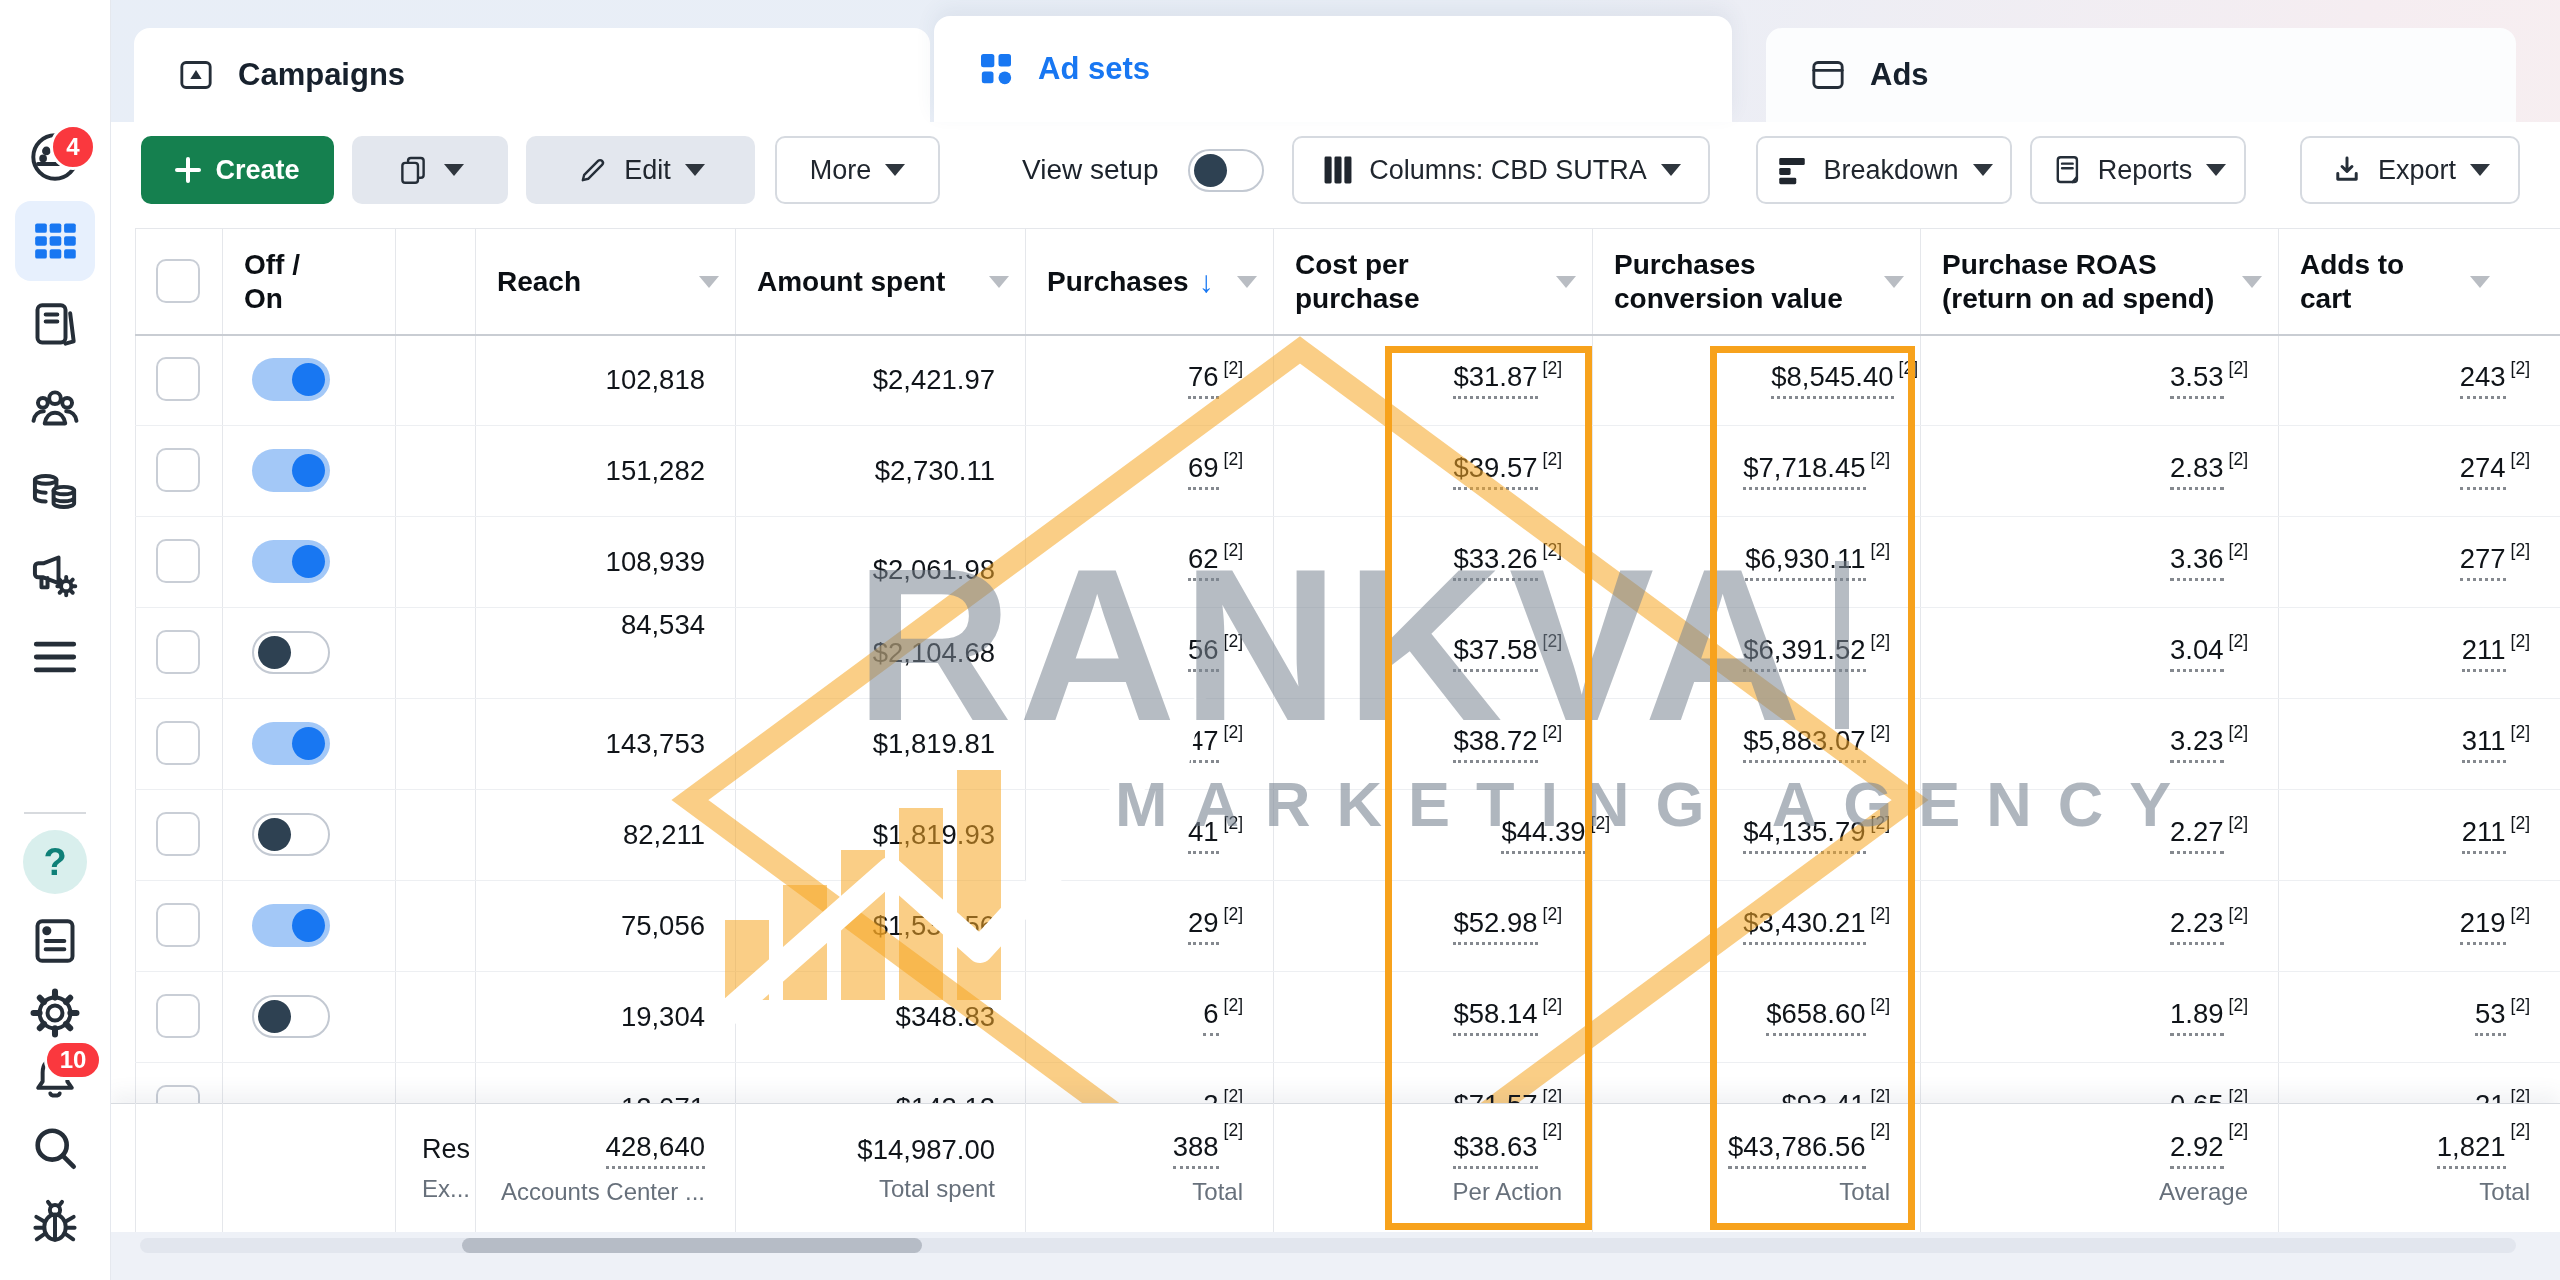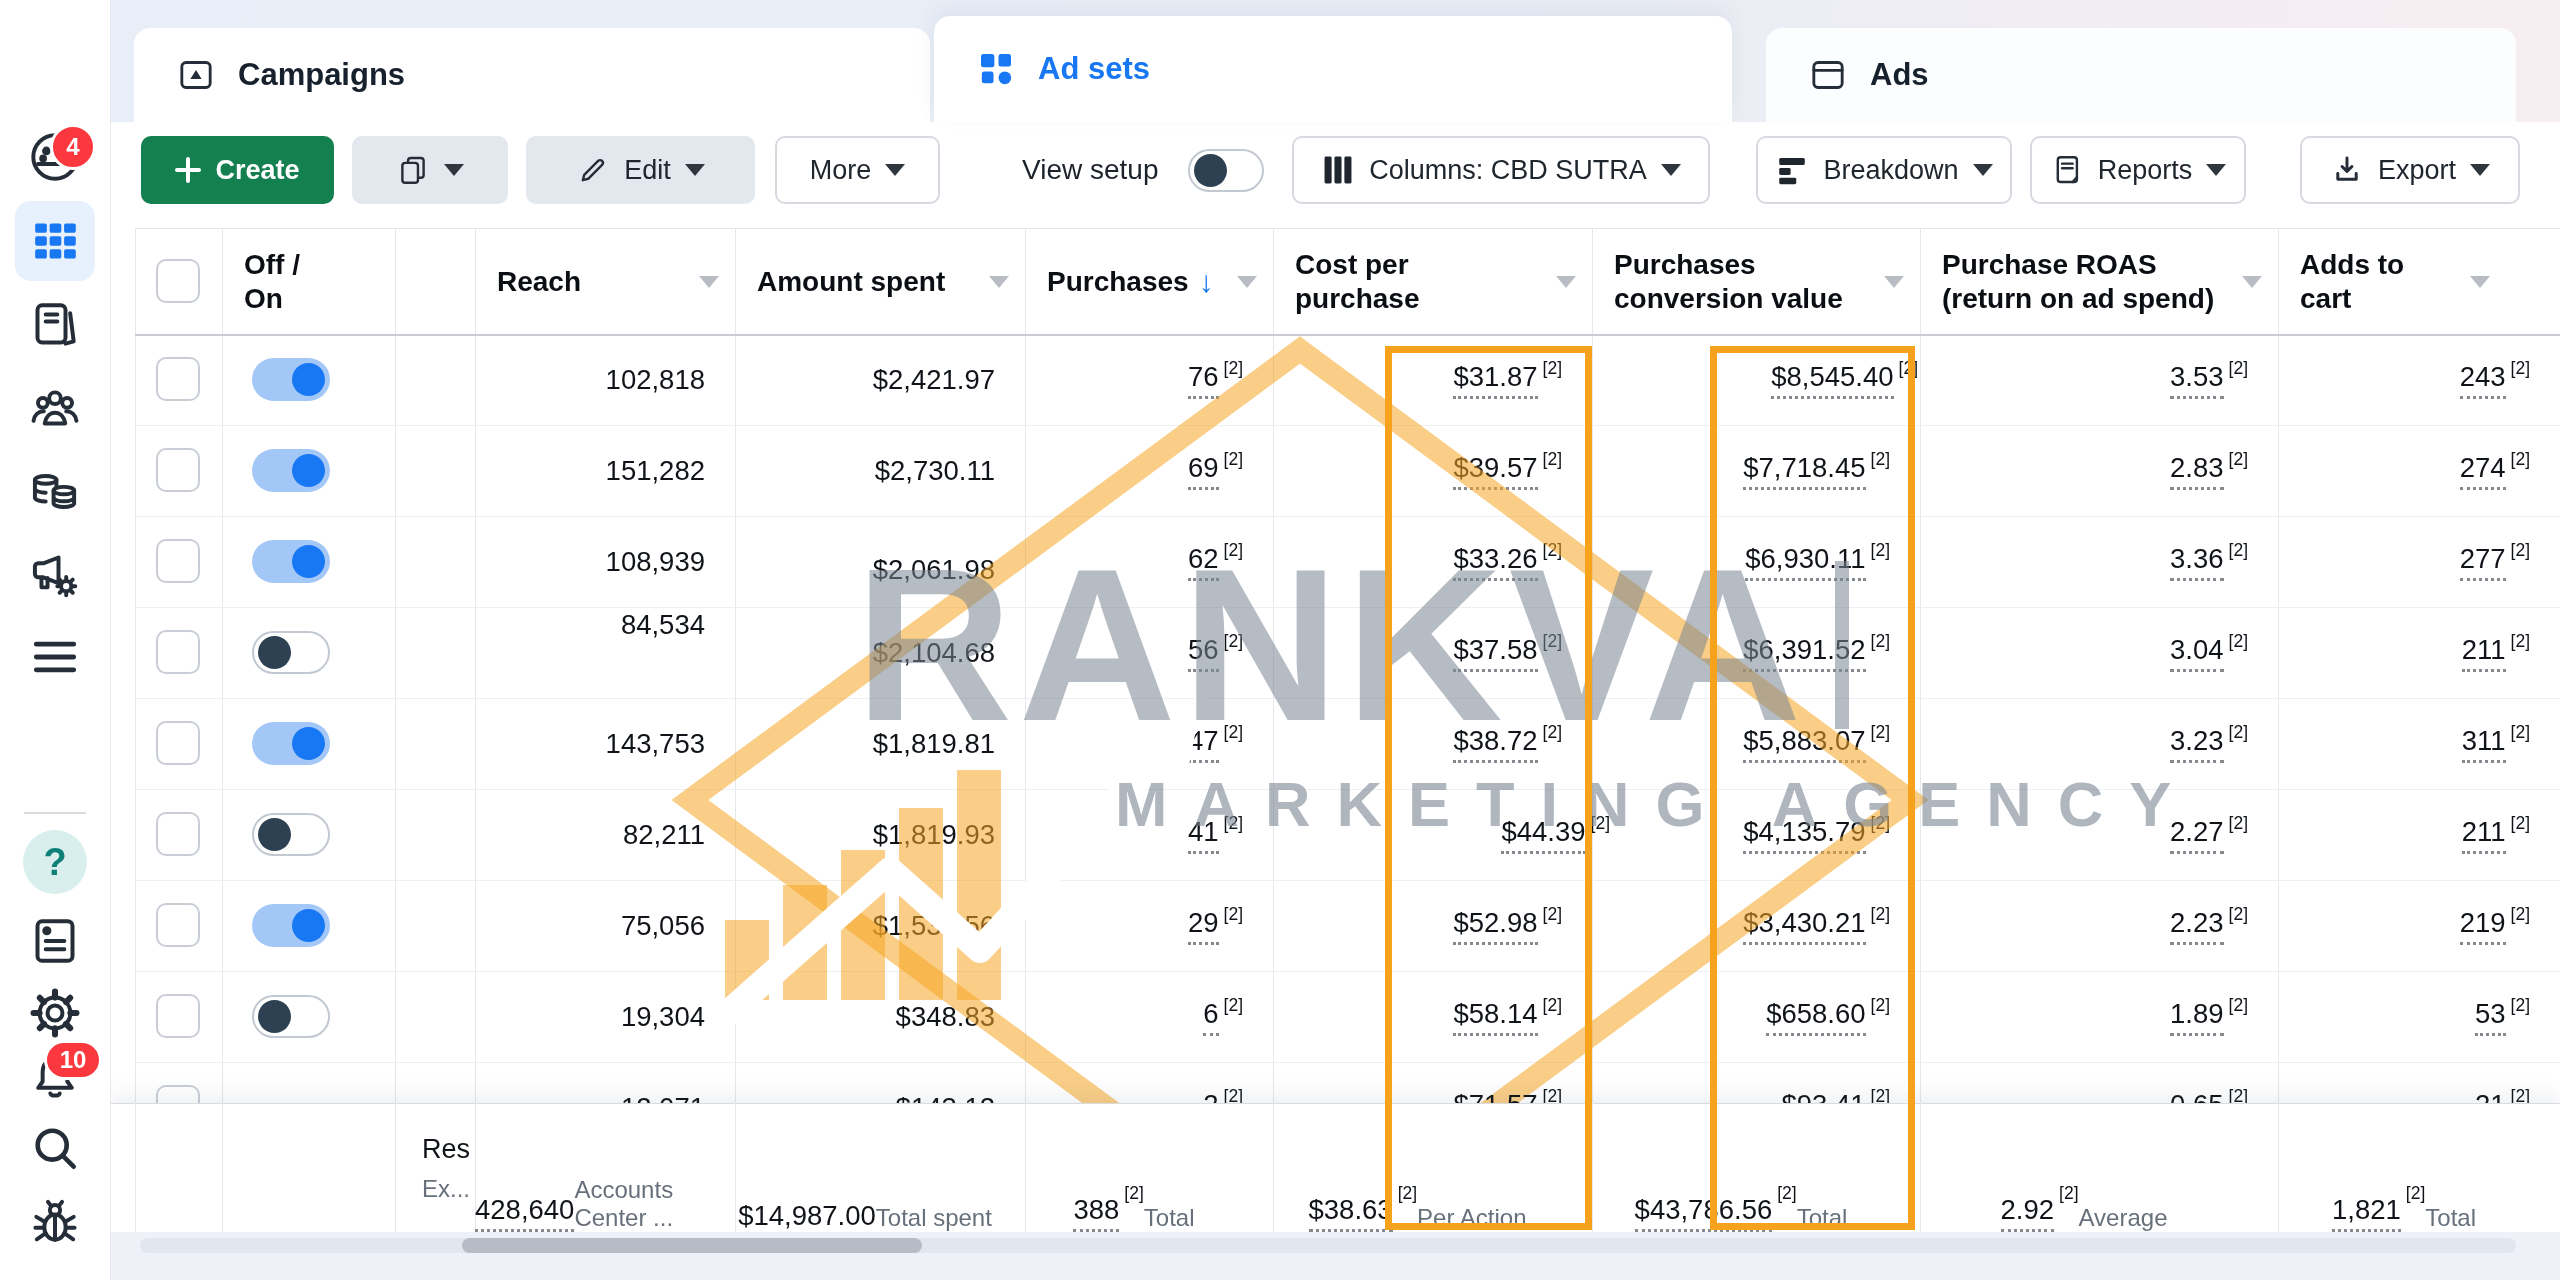--- a/index.html
+++ b/index.html
@@ -44,21 +44,21 @@
   .hcell{position:absolute;top:228px;height:107px;display:flex;align-items:center;font-size:28px;font-weight:700;color:#0b0f14;padding-left:22px;padding-right:56px;box-sizing:border-box;line-height:1.18;z-index:2;}
   .hcaret{position:absolute;right:16px;top:50%;margin-top:-6px;width:0;height:0;border-left:10px solid transparent;border-right:10px solid transparent;border-top:12px solid #b9bdc3;}
   .sort-arrow{color:#1877f2;font-weight:700;margin-left:10px;font-size:30px;}
   .cbx{position:absolute;width:44px;height:44px;border:2.5px solid #c9ced6;border-radius:10px;background:#fff;box-sizing:border-box;z-index:2;}
   .cell{position:absolute;height:91px;box-sizing:border-box;display:flex;align-items:center;justify-content:flex-end;padding-right:30px;font-size:27.5px;color:#101419;z-index:2;}
   .val.u{border-bottom:3px dotted #85898f;padding-bottom:3px;}
   .sup{font-size:17.5px;margin-left:5px;transform:translateY(-11px);}
   
   #footer-panel{left:110px;top:1103px;width:2450px;height:129px;background:#fff;border-top:1px solid #d8dbe0;box-shadow:0 -10px 18px rgba(80,90,110,.08);z-index:5;}
   .fvline{position:absolute;top:1103px;height:129px;width:1px;background:#e5e7eb;z-index:6;}
-  .fcell{position:absolute;top:1104px;height:128px;box-sizing:border-box;display:flex;flex-direction:row;align-items:flex-end;justify-content:center;padding-right:30px;z-index:7;}
+  .fcell{position:absolute;top:1104px;height:128px;box-sizing:border-box;display:flex;flex-direction:column;align-items:flex-end;justify-content:center;padding-right:30px;z-index:7;}
   .fval{font-size:27.5px;color:#101419;display:flex;}
   .fsub{font-size:24px;color:#67707b;margin-top:9px;}
   #footer-name{left:398px;top:1104px;width:76px;height:128px;overflow:hidden;z-index:7;display:flex;flex-direction:column;justify-content:center;padding-left:24px;box-sizing:border-box;}
   #footer-name .l1{font-size:27px;color:#101419;}
   #footer-name .l2{font-size:24px;color:#67707b;margin-top:10px;}
   #partial-clip{left:0;top:1062px;width:2560px;height:41px;overflow:hidden;z-index:4;}
   #bottom-strip{left:110px;top:1232px;width:2450px;height:48px;background:#eef1f7;z-index:5;}
   #scroll-track{left:140px;top:1238px;width:2376px;height:15px;border-radius:8px;background:#e2e6ee;z-index:6;}
   #scroll-thumb{left:462px;top:1238px;width:460px;height:15px;border-radius:8px;background:#b6bcc6;z-index:7;}
   

